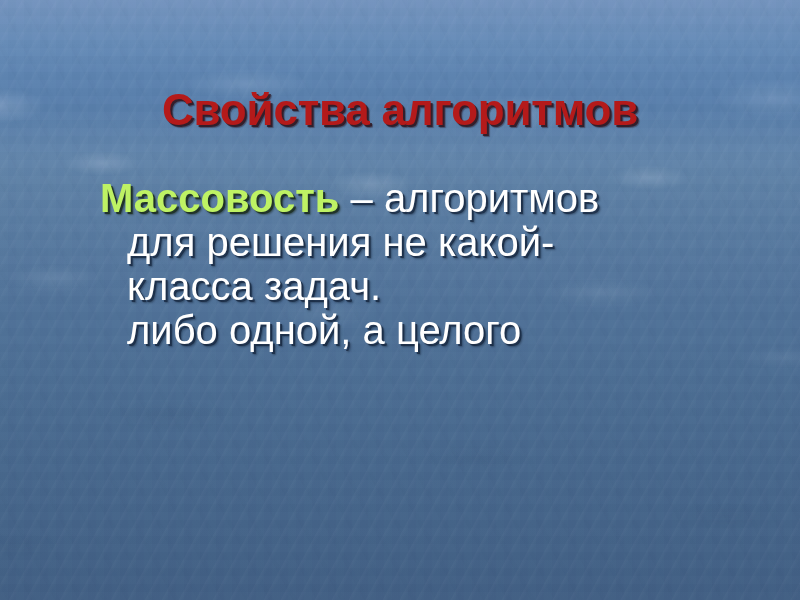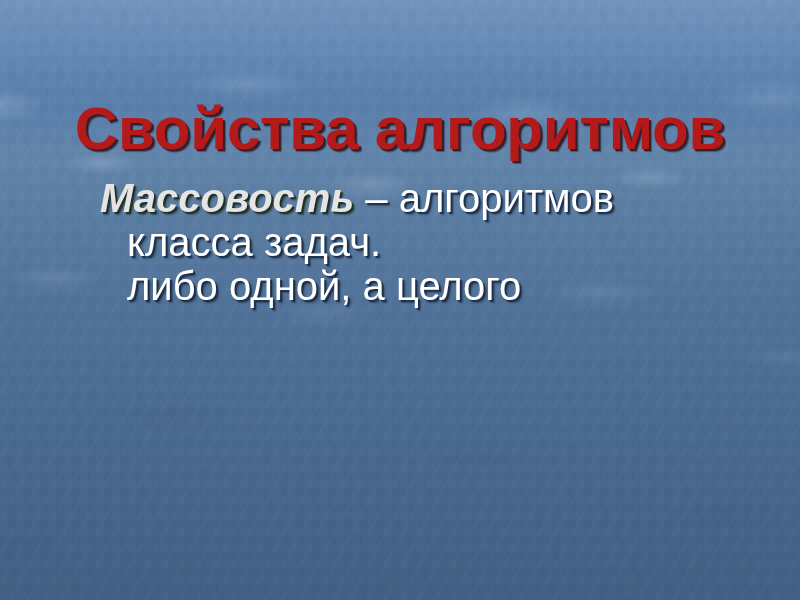--- a/index.html
+++ b/index.html
@@ -137,21 +137,21 @@
     width: 100%;
     height: 100%;
   }
 
   .slide-title {
     position: absolute;
     top: 58px;
     left: 0;
     width: 800px;
     text-align: center;
-    font-size: 60px;
+    font-size: 44px;
     font-weight: bold;
     line-height: 1.04;
     letter-spacing: -0.2px;
     color: #b41a1a;
     text-shadow:
       2px 2px 0 rgba(44, 10, 16, 0.70),
       3px 3px 1px rgba(30, 8, 14, 0.40);
     white-space: nowrap;
   }
 
@@ -171,22 +171,21 @@
       3px 3px 2px rgba(16, 30, 52, 0.45);
     white-space: nowrap;
   }
 
   .body-line.indent {
     padding-left: 27px;
   }
 
   .term {
     font-weight: bold;
-    font-style: italic;
-    color: #e5e5e5;
+    color: #bef264;
     text-shadow:
       2px 2px 0 rgba(26, 42, 26, 0.78),
       3px 3px 2px rgba(18, 32, 20, 0.48);
   }
 
   .dash {
     color: #ffffff;
   }
 </style>
 </head>
@@ -204,20 +203,21 @@
   <div class="content">
 
     <h1 class="slide-title">Свойства алгоритмов</h1>
 
     <div class="body-block">
 
       <div class="body-line">
         <span class="term">Массовость</span><span>&nbsp;</span><span class="dash">–</span><span>&nbsp;</span><span>алгоритмов</span>
       </div>
 
+      <div class="body-line indent">для решения не какой-</div>
 
       <div class="body-line indent">класса задач.</div>
 
       <div class="body-line indent">либо одной, а целого</div>
 
     </div>
 
   </div>
 </div>
 

